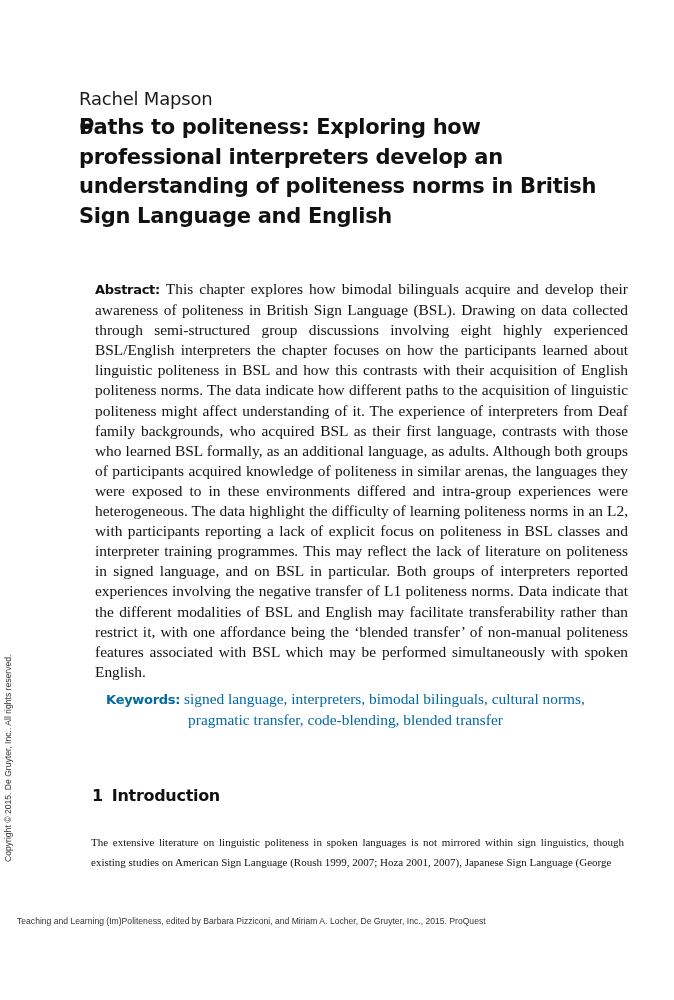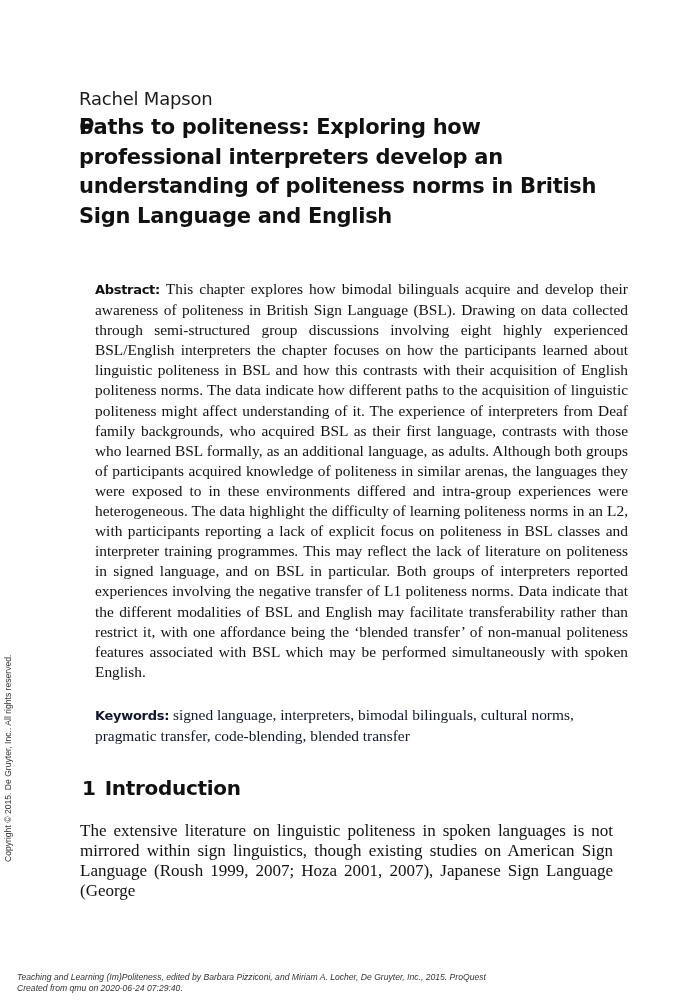--- a/index.html
+++ b/index.html
@@ -62,69 +62,69 @@
       letter-spacing: -0.3px;
     }
     .keywords {
       position: absolute;
       left: 79px;
       top: 689px;
       width: 533px;
       font-family: "Liberation Serif", serif;
       font-size: 15.4px;
       line-height: 20.1px;
-      color: #0f172a;
-      margin: 16px;
+      color: #0369a1;
+      margin: 0;
+      text-align: center;
     }
     .section-heading {
       position: absolute;
       left: 79px;
       top: 773px;
       font-family: "DejaVu Sans", sans-serif;
       font-weight: bold;
-      font-size: 20px;
+      font-size: 16px;
       letter-spacing: -0.3px;
       color: #111111;
-      margin: 3px;
+      margin: 13px;
     }
     .section-heading .num {
       margin-right: 9px;
     }
     .intro {
       position: absolute;
       left: 79px;
       top: 820px;
       width: 533px;
       font-family: "Liberation Serif", serif;
-      font-size: 17px;
+      font-size: 11px;
       line-height: 20.1px;
       text-align: justify;
       color: #111111;
-      margin: 1px;
+      margin: 12px;
     }
     .side-copyright {
       position: absolute;
       left: 3px;
       top: 862px;
       transform-origin: 0 0;
       transform: rotate(-90deg);
       white-space: nowrap;
       font-family: "Liberation Sans", sans-serif;
       font-size: 8.6px;
       color: #333333;
     }
     .footer {
       position: absolute;
       left: 17px;
-      top: 972px;
+      top: 916px;
       font-family: "Liberation Sans", sans-serif;
       font-size: 8.6px;
       line-height: 10.6px;
       color: #333333;
-      font-style: italic;
     }
     .footer .indent {
       padding-left: 22px;
     }
   </style>
 </head>
 <body>
 
 <div class="author">Rachel Mapson</div>
 
@@ -146,14 +146,13 @@
 <h2 class="section-heading">
   <span class="num">1</span><span>Introduction</span>
 </h2>
 
 <p class="intro">The extensive literature on linguistic politeness in spoken languages is not mirrored within sign linguistics, though existing studies on American Sign Lan­guage (Roush 1999, 2007; Hoza 2001, 2007), Japanese Sign Language (George</p>
 
 <div class="side-copyright">Copyright © 2015. De Gruyter, Inc.. All rights reserved.</div>
 
 <div class="footer">
   <div>Teaching and Learning (Im)Politeness, edited by Barbara Pizziconi, and Miriam A. Locher, De Gruyter, Inc., 2015. ProQuest</div>
-  <div>Created from qmu on 2020-06-24 07:29:40.</div>
 </div>
 
 </body></html>

